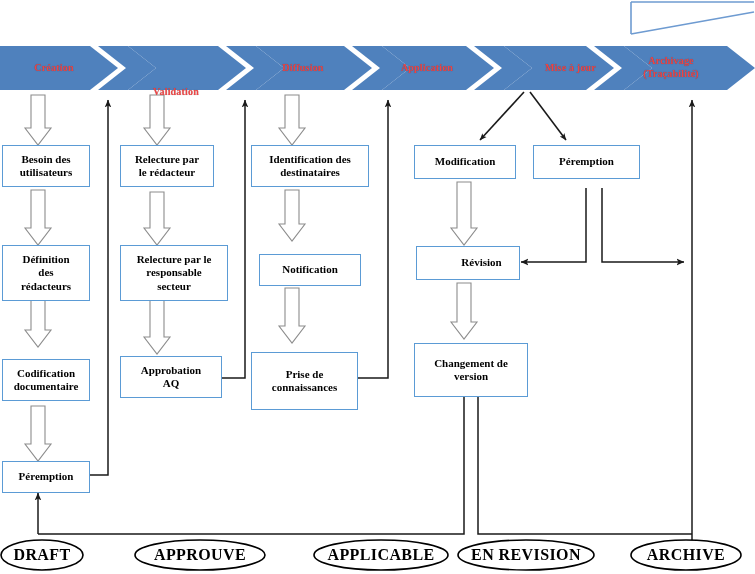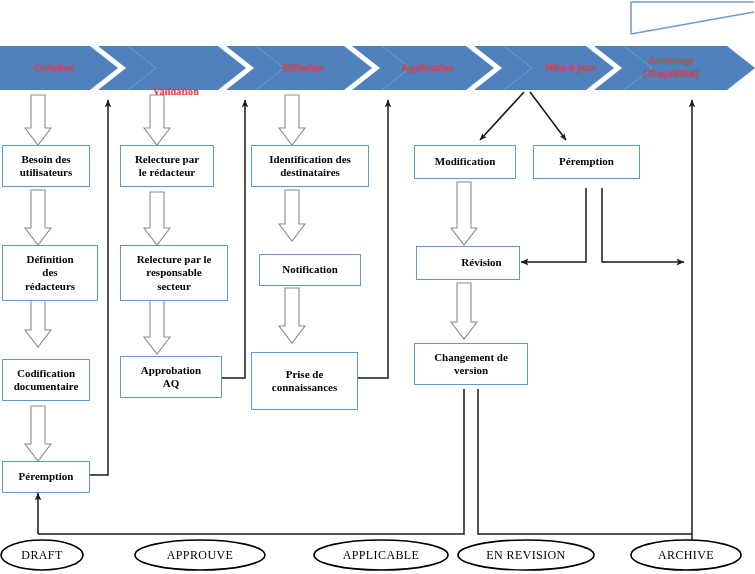--- a/index.html
+++ b/index.html
@@ -13,22 +13,22 @@
     text-shadow:0 0 1px rgba(0,0,0,.35);
     pointer-events:none;
   }
   .pbox{
     position:absolute;background:#ffffff;border:1.4px solid #5B9BD5;
     display:flex;align-items:center;justify-content:center;
     text-align:center;font-weight:bold;font-size:11px;color:#000;
     line-height:13.5px;box-sizing:border-box;padding:1px 2px;
   }
   .state-lab{
-    position:absolute;text-align:center;font-weight:normal;
-    font-size:12px;color:#000;letter-spacing:.4px;
+    position:absolute;text-align:center;font-weight:bold;
+    font-size:16px;color:#000;letter-spacing:.4px;
     display:flex;align-items:center;justify-content:center;
     width:100%;height:100%;pointer-events:none;
   }
   .state-wrap{position:absolute;}
 </style>
 </head>
 <body>
 
 <div id="stage">
 
@@ -136,21 +136,21 @@
     <div>Archivage</div>
     <div>(Traçabilité)</div>
   </div>
 
   <div class="pbox" style="left:2px;top:145px;width:88px;height:42px;">
     <div>
       <div>Besoin des</div>
       <div>utilisateurs</div>
     </div>
   </div>
-  <div class="pbox" style="left:2px;top:245px;width:96px;height:56px;align-items:center;">
+  <div class="pbox" style="left:2px;top:245px;width:88px;height:56px;align-items:center;">
     <div>
       <div>Définition</div>
       <div>des</div>
       <div>rédacteurs</div>
     </div>
   </div>
   <div class="pbox" style="left:2px;top:359px;width:88px;height:42px;">
     <div>
       <div>Codification</div>
       <div>documentaire</div>
@@ -198,21 +198,21 @@
 
   <div class="pbox" style="left:414px;top:145px;width:102px;height:34px;">
     <div>Modification</div>
   </div>
   <div class="pbox" style="left:533px;top:145px;width:107px;height:34px;">
     <div>Péremption</div>
   </div>
   <div class="pbox" style="left:416px;top:246px;width:104px;height:34px;padding-left:29px;">
     <div>Révision</div>
   </div>
-  <div class="pbox" style="left:414px;top:343px;width:114px;height:42px;">
+  <div class="pbox" style="left:414px;top:343px;width:114px;height:54px;">
     <div>
       <div>Changement de</div>
       <div>version</div>
     </div>
   </div>
 
   <div class="state-wrap" style="left:1px;top:540px;width:82px;height:30px;">
     <div class="state-lab">DRAFT</div>
   </div>
   <div class="state-wrap" style="left:135px;top:540px;width:130px;height:30px;">

